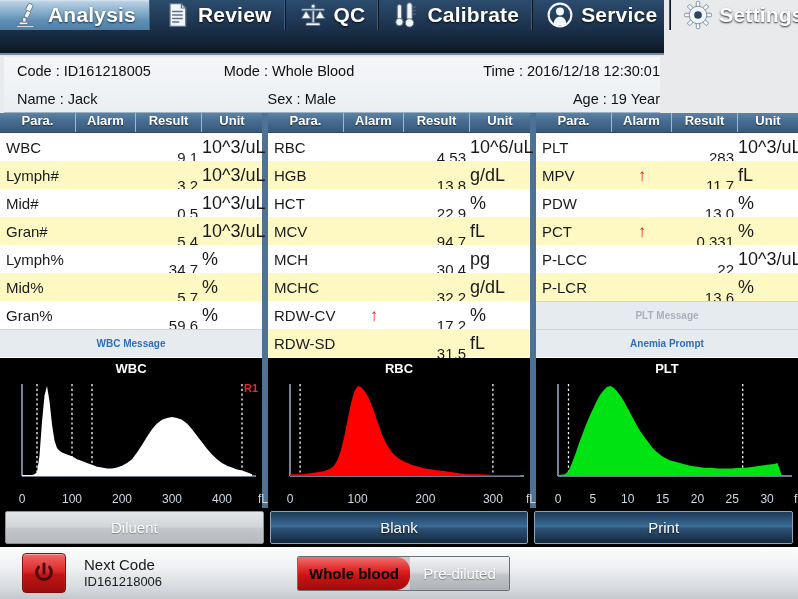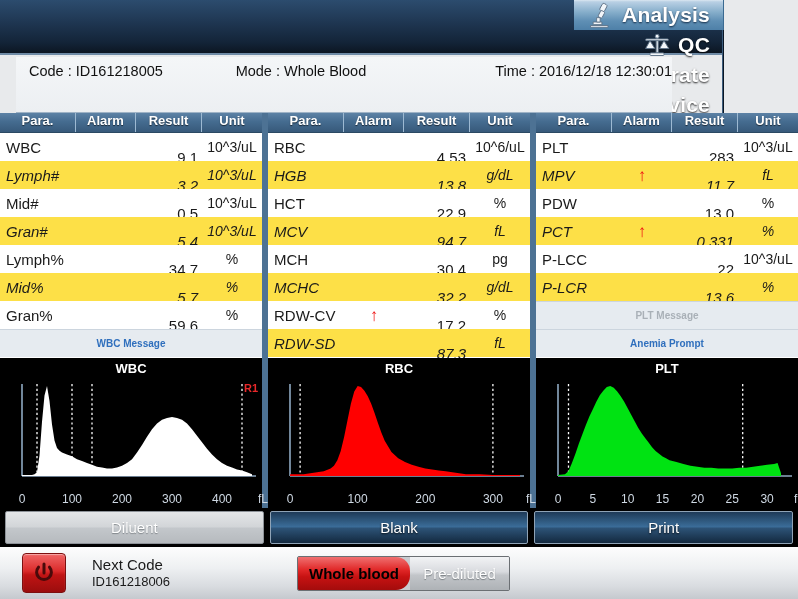--- a/index.html
+++ b/index.html
@@ -5,27 +5,26 @@
   * { box-sizing: border-box; margin: 0; padding: 0; }
   html, body {
     width: 798px; height: 599px;
     font-family: "Liberation Sans", sans-serif;
     background: #000; overflow: hidden;
   }
   #app { position: relative; width: 798px; height: 599px; background:#e8eaec; }
 
   
   .tabbar {
-    position: absolute; left:0; top:0; width:724px; height:55px;
+    position: absolute; left:0; top:0; width:664px; height:55px;
     background: linear-gradient(to bottom, #24415f 0%, #1b3css 1%, #16283c 50%, #0f1b2a 100%);
     background: linear-gradient(to bottom, #2b4a6b 0%, #1d3members 1%, #172b42 55%, #0d1825 100%);
     background: linear-gradient(to bottom, #2c4c6e 0%, #1e3550 45%, #132438 80%, #0c1622 100%);
-    display: flex; align-items: flex-end;
+    display: flex; align-items: flex-start;
     border-bottom: 2px solid #6f8ba6;
-    flex-direction: column;
   }
   .tab {
     display: flex; align-items: center; justify-content: center;
     gap: 7px; padding: 0 13px; position: relative; cursor: pointer;
     border-right: 1px solid #0a1624;
     box-shadow: inset -1px 0 0 #3c5d7e;
   }
   .tab:last-child { border-right: none; box-shadow: none; }
   .tab-label {
     color: #ffffff; font-size: 21px; font-weight: bold;
@@ -35,21 +34,21 @@
   .tab.active {
     background: linear-gradient(to bottom, #dbe7f1 0%, #b9d0e4 6%, #86aecb 40%, #5f8fb4 70%, #4e80a8 100%);
     border-right: 1px solid #3a6a91;
     box-shadow: none;
   }
   .tab.active .tab-label { color:#ffffff; text-shadow: 0 1px 2px rgba(10,30,55,.9); }
   .tab .ico { width: 28px; height: 30px; display:block; flex: 0 0 28px; }
 
   
   .info {
-    position: absolute; left:16px; top:57px; width:656px; height:56px;
+    position: absolute; left:4px; top:57px; width:656px; height:56px;
     background: linear-gradient(to bottom,#f4f6f8 0%, #eceff2 100%);
     border-bottom: 1px solid #9fb3c6;
     padding-left: 6px;
   }
   .info-row { display:flex; height:28px; align-items:center; }
   .info-cell { font-size: 14.5px; color:#111; white-space: nowrap; }
   .ic1 { width: 262px; padding-left: 7px; }
   .ic2 { width: 266px; }
   .ic3 { flex:1;margin-left:44px; }
 
@@ -70,26 +69,26 @@
     text-shadow: 0 1px 1px rgba(0,0,0,.6);
     border-right: 1px solid #9db9d2;
   }
   .th:last-child { border-right:none; }
   .c-para  { width: 76px; }
   .c-alarm { width: 60px; }
   .c-res   { width: 66px; }
   .c-unit  { width: 60px; }
 
   .trow { display:flex; height:28px; align-items:center; background:#ffffff; }
-  .trow.alt { background:#fde047;font-style:italic; }
+  .trow.alt { background:#fef9c3; }
   .td { font-size: 15px; color:#1a1a1a; }
   .td.para  { width:76px; padding-left:6px; text-align:left; }
   .td.alarm { width:60px; text-align:center; color:#ee1414; font-size:17px; line-height:1; }
   .td.res   { width:66px; text-align:right; padding-right:4px;margin-top:20px; }
-  .td.unit  { width:60px; text-align:center; font-size:14px; }
+  .td.unit  { width:60px; text-align:left; font-size:18px; }
 
   .msgrow {
     height:28px; display:flex; align-items:center; justify-content:center;
     background:#e6ebf0; border-top:1px solid #ccd5de;
   }
   .msg { font-size:10px; color:#2f6fbd; font-weight:bold; cursor:pointer; }
   .msg.disabled { color:#a9b0b7; cursor:default; }
 
   
   .charts {
@@ -126,21 +125,21 @@
   .btn.disabled {
     background: linear-gradient(to bottom, #e4e6e8 0%, #d2d5d8 48%, #c3c7cb 52%, #b6babe 100%);
     color:#ffffff; text-shadow: 0 1px 1px rgba(120,125,130,.9);
     border:1px solid #8d9298; cursor:default;
   }
 
   
   .statusbar {
     position:absolute; left:0; top:546px; width:798px; height:53px;
     background: linear-gradient(to bottom, #fdfdfd 0%, #eef0f2 40%, #d9dce0 75%, #c5c9ce 100%);
-    border-top:1px solid #000; display:flex; align-items:center;gap:8px;
+    border-top:1px solid #000; display:flex; align-items:center;
   }
   .powerbtn {
     width:44px; height:40px; margin-left:22px; border-radius:4px;
     border:1px solid #7d0f0f; cursor:pointer;
     background: linear-gradient(to bottom, #f06666 0%, #db2a2a 45%, #c01414 55%, #9b0d0d 100%);
     display:flex; align-items:center; justify-content:center;
     box-shadow: inset 0 1px 1px rgba(255,255,255,.45);
   }
   .nextcode { margin-left:18px; line-height:1.2; }
   .nc-title { font-size:15px; color:#1a1a1a; }
@@ -173,20 +172,35 @@
         <svg class="ico" viewBox="0 0 32 32">
           <g fill="#f2f6fa" stroke="#5d7186" stroke-width="1">
             <rect x="16" y="3" width="6" height="9" rx="2" transform="rotate(28 19 7)"></rect>
             <rect x="14" y="11" width="5" height="8" rx="1.5" transform="rotate(28 16 15)"></rect>
             <path d="M7 24 L17 24 L17 27 L7 27 Z"></path>
             <path d="M4 28 L24 28 L24 30 L4 30 Z"></path>
             <path d="M11 19 L15 19 L15 24 L11 24 Z"></path>
           </g>
         </svg>
         <span class="tab-label">Analysis</span>
+      </div>
+      <div class="tab">
+        <svg class="ico" viewBox="0 0 32 32">
+          <g>
+            <path d="M8 3 L21 3 L26 8 L26 29 L8 29 Z" fill="#f2f6fa" stroke="#5d7186" stroke-width="1.4"></path>
+            <path d="M21 3 L21 8 L26 8" fill="none" stroke="#5d7186" stroke-width="1.4"></path>
+            <g stroke="#5d7186" stroke-width="1.5" stroke-linecap="round">
+              <line x1="11" y1="12" x2="22" y2="12"></line>
+              <line x1="11" y1="16" x2="22" y2="16"></line>
+              <line x1="11" y1="20" x2="22" y2="20"></line>
+              <line x1="11" y1="24" x2="18" y2="24"></line>
+            </g>
+          </g>
+        </svg>
+        <span class="tab-label">Review</span>
       </div>
       <div class="tab">
         <svg class="ico" viewBox="0 0 32 32">
           <g fill="#f2f6fa" stroke="#5d7186" stroke-width="1.1">
             <rect x="15" y="7" width="2.4" height="18"></rect>
             <rect x="8" y="25" width="16" height="3" rx="1"></rect>
             <circle cx="16.2" cy="6" r="2.2"></circle>
             <rect x="3" y="9" width="26" height="2" rx="1"></rect>
             <path d="M3 11 L8.5 20 L-2 20 Z" transform="translate(5 0)"></path>
             <path d="M24 11 L29.5 20 L19 20 Z" transform="translate(0 0)"></path>
@@ -238,20 +252,25 @@
         <span class="tab-label">Settings</span>
       </div>
     </div>
 
   <div class="info">
     <div class="info-row">
       <div class="info-cell ic1">Code : ID161218005</div>
       <div class="info-cell ic2">Mode : Whole Blood</div>
       <div class="info-cell ic3">Time : 2016/12/18 12:30:01</div>
     </div>
+    <div class="info-row">
+      <div class="info-cell ic1">Name : Jack</div>
+      <div class="info-cell ic2">Sex : Male</div>
+      <div class="info-cell ic3">Age : 19 Year</div>
+    </div>
   </div>
 
   <div class="results" id="results">
       <div class="panel">
         <div class="thead">
           <div class="th c-para">Para.</div>
           <div class="th c-alarm">Alarm</div>
           <div class="th c-res">Result</div>
           <div class="th c-unit">Unit</div>
         </div>
@@ -346,21 +365,21 @@
         </div>
         <div class="trow">
           <div class="td para">RDW-CV</div>
           <div class="td alarm">↑</div>
           <div class="td res">17.2</div>
           <div class="td unit">%</div>
         </div>
         <div class="trow alt">
           <div class="td para">RDW-SD</div>
           <div class="td alarm"></div>
-          <div class="td res">87.3</div>
+          <div class="td res">31.5</div>
           <div class="td unit">fL</div>
         </div>
       </div>
       <div class="panel">
         <div class="thead">
           <div class="th c-para">Para.</div>
           <div class="th c-alarm">Alarm</div>
           <div class="th c-res">Result</div>
           <div class="th c-unit">Unit</div>
         </div>

